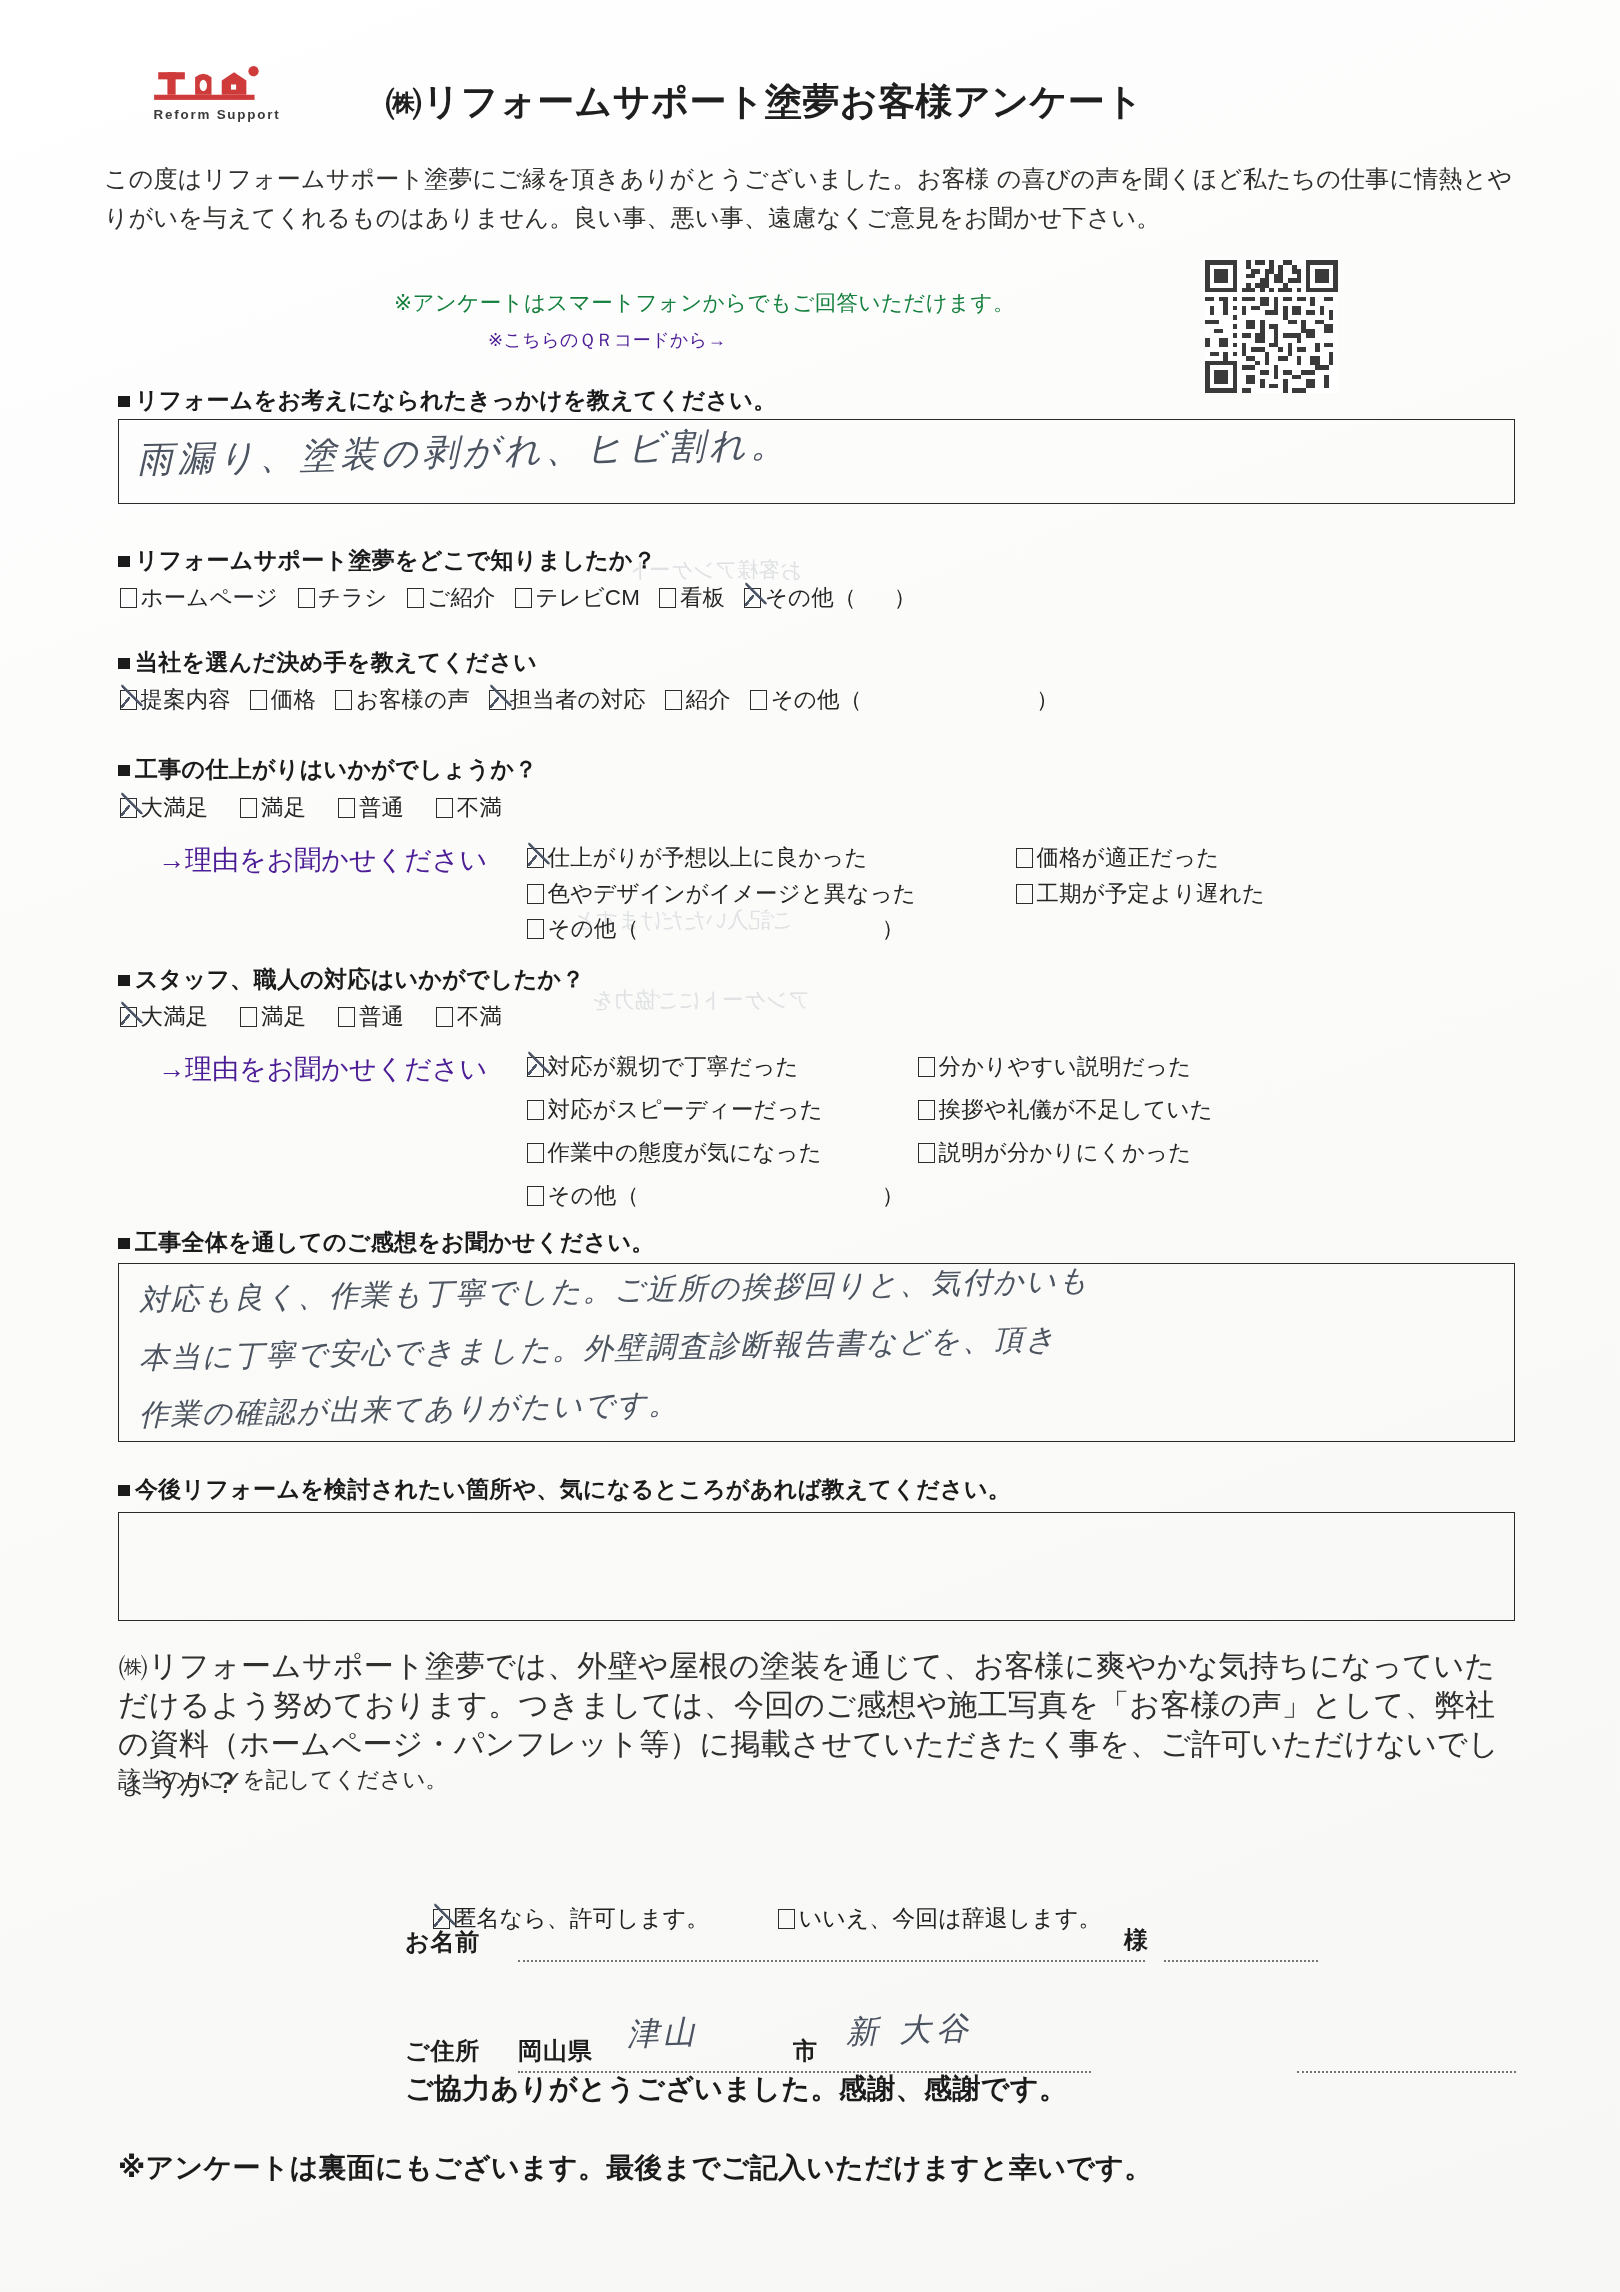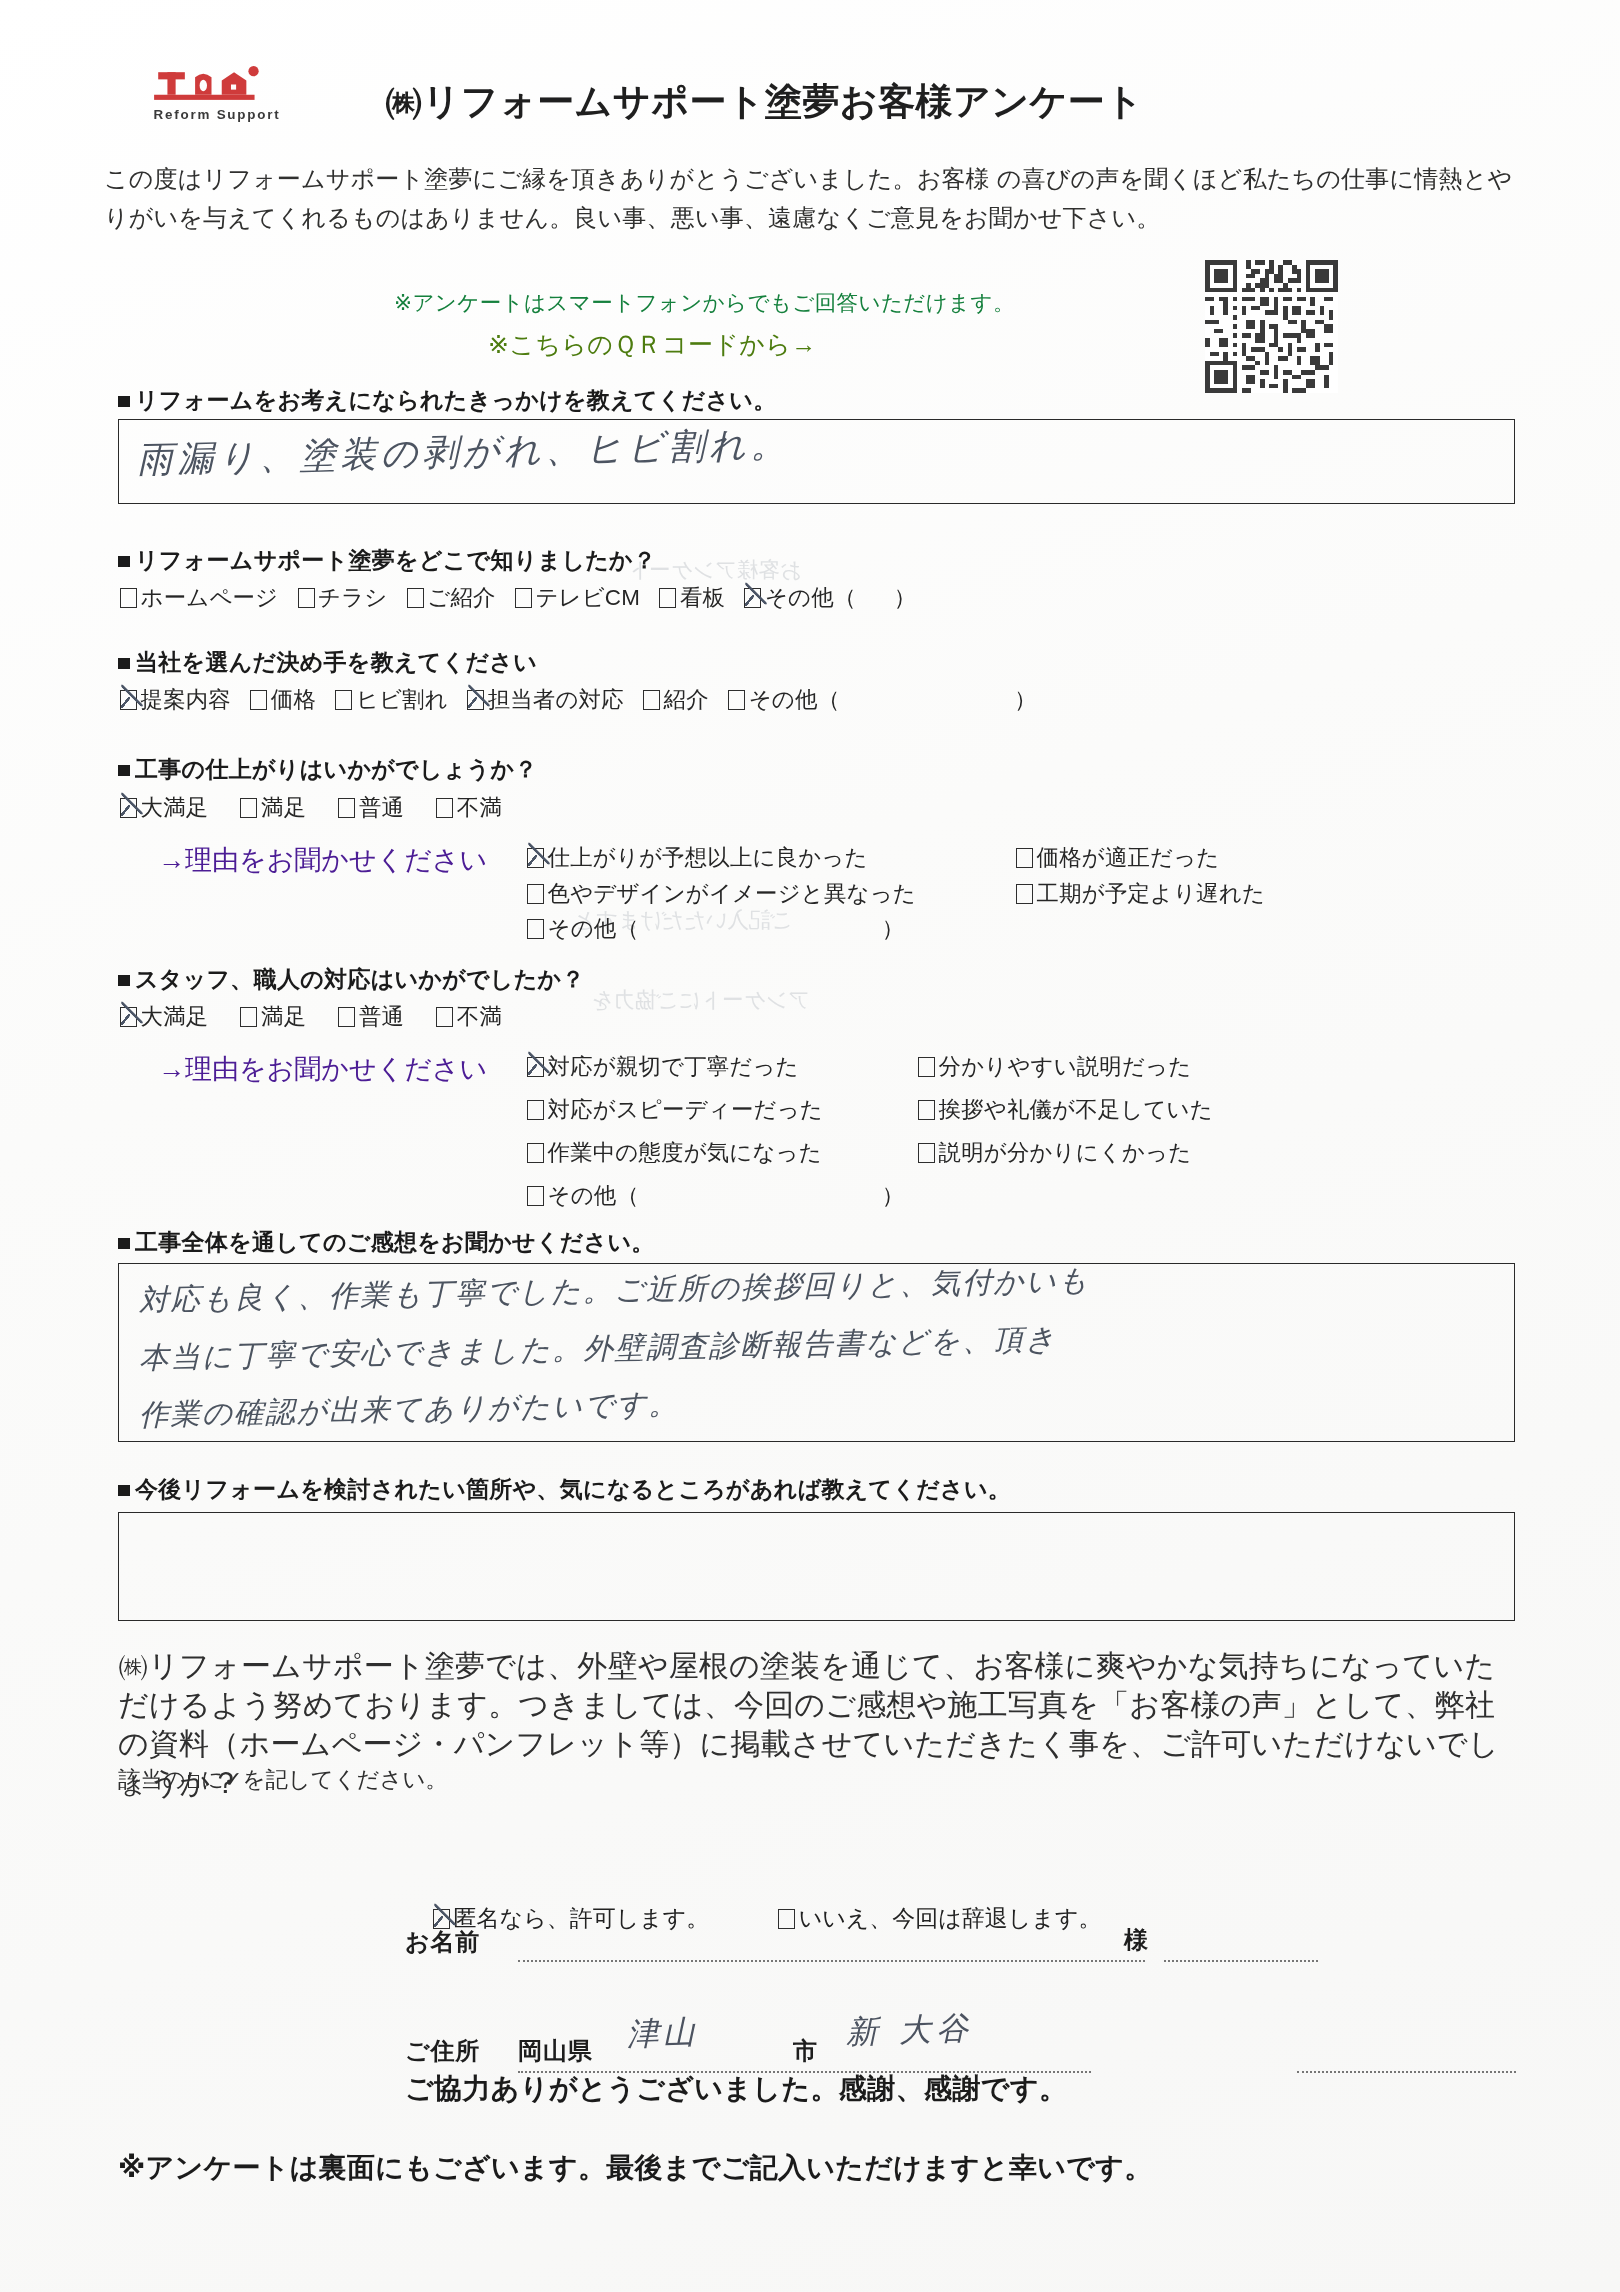--- a/index.html
+++ b/index.html
@@ -89,22 +89,22 @@
     left: 394px;
     top: 288px;
     font-size: 21.5px;
     color: #15803d;
     letter-spacing: 0.4px;
   }
   .qr-note-2 {
     position: absolute;
     left: 488px;
     top: 328px;
-    font-size: 25px;
-    color: #4d7c0f;
+    font-size: 18px;
+    color: #4c1d95;
     letter-spacing: 0.4px;
   }
   .qr-box {
     position: absolute;
     left: 1205px;
     top: 260px;
     width: 133px;
     height: 133px;
   }
   .qr-box svg { display: block; }
@@ -502,21 +502,21 @@
       <span class="opt"><span class="cb"></span><span>看板</span></span>&nbsp;&nbsp;
       <span class="opt"><span class="cb checked"></span><span>その他（</span><span class="paren-space">&nbsp;&nbsp;&nbsp;&nbsp;&nbsp;&nbsp;</span><span>）</span></span>
     </div>
 
     <div class="q-head" style="left:118px; top:647px;">
       <span class="bullet"></span><span>当社を選んだ決め手を教えてください</span>
     </div>
     <div class="opt-row" style="left:120px; top:684px;">
       <span class="opt"><span class="cb checked"></span><span>提案内容</span></span>&nbsp;&nbsp;
       <span class="opt"><span class="cb"></span><span>価格</span></span>&nbsp;&nbsp;
-      <span class="opt"><span class="cb"></span><span>ヒビ割れ</span></span>&nbsp;&nbsp;
+      <span class="opt"><span class="cb"></span><span>お客様の声</span></span>&nbsp;&nbsp;
       <span class="opt"><span class="cb checked"></span><span>担当者の対応</span></span>&nbsp;&nbsp;
       <span class="opt"><span class="cb"></span><span>紹介</span></span>&nbsp;&nbsp;
       <span class="opt"><span class="cb"></span><span>その他（</span><span class="paren-space">&nbsp;&nbsp;&nbsp;&nbsp;&nbsp;&nbsp;&nbsp;&nbsp;&nbsp;&nbsp;&nbsp;&nbsp;&nbsp;&nbsp;&nbsp;&nbsp;&nbsp;&nbsp;&nbsp;&nbsp;&nbsp;&nbsp;&nbsp;&nbsp;&nbsp;&nbsp;&nbsp;&nbsp;</span><span>）</span></span>
     </div>
 
     <div class="q-head" style="left:118px; top:754px;">
       <span class="bullet"></span><span>工事の仕上がりはいかがでしょうか？</span>
     </div>
     <div class="opt-row" style="left:120px; top:792px;">
       <span class="opt"><span class="cb checked"></span><span>大満足</span></span>&nbsp;&nbsp;&nbsp;&nbsp;

